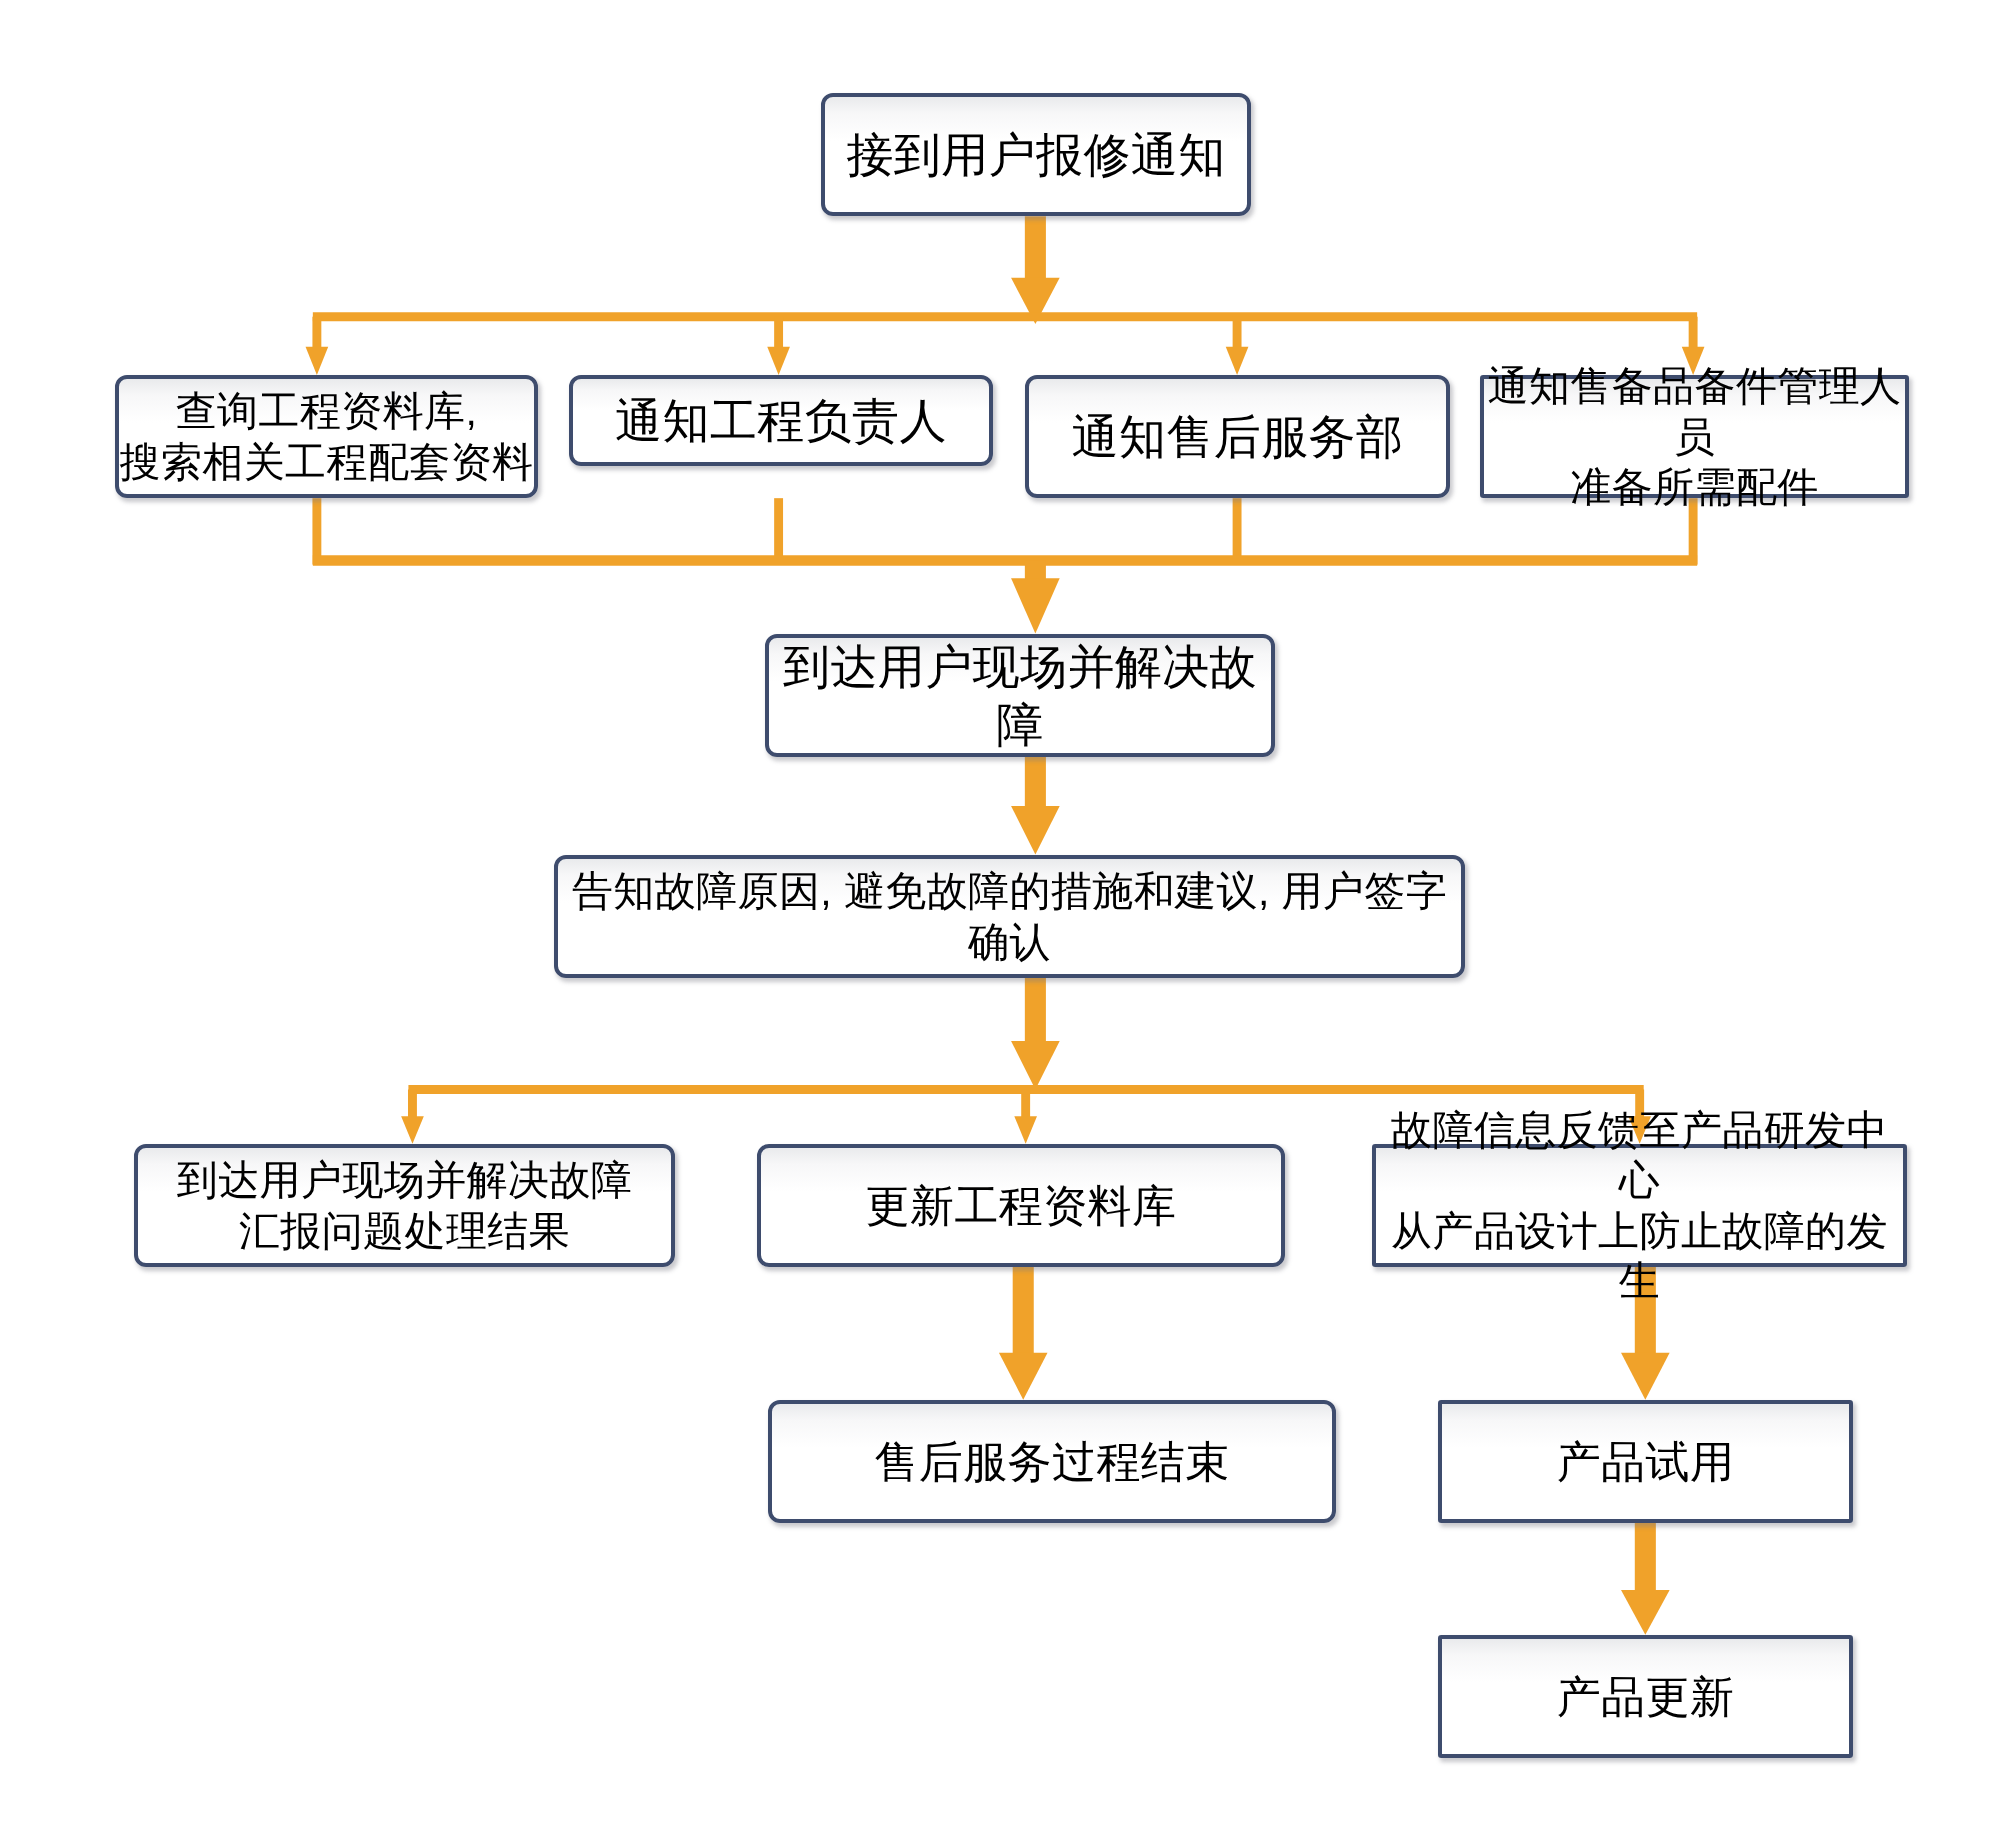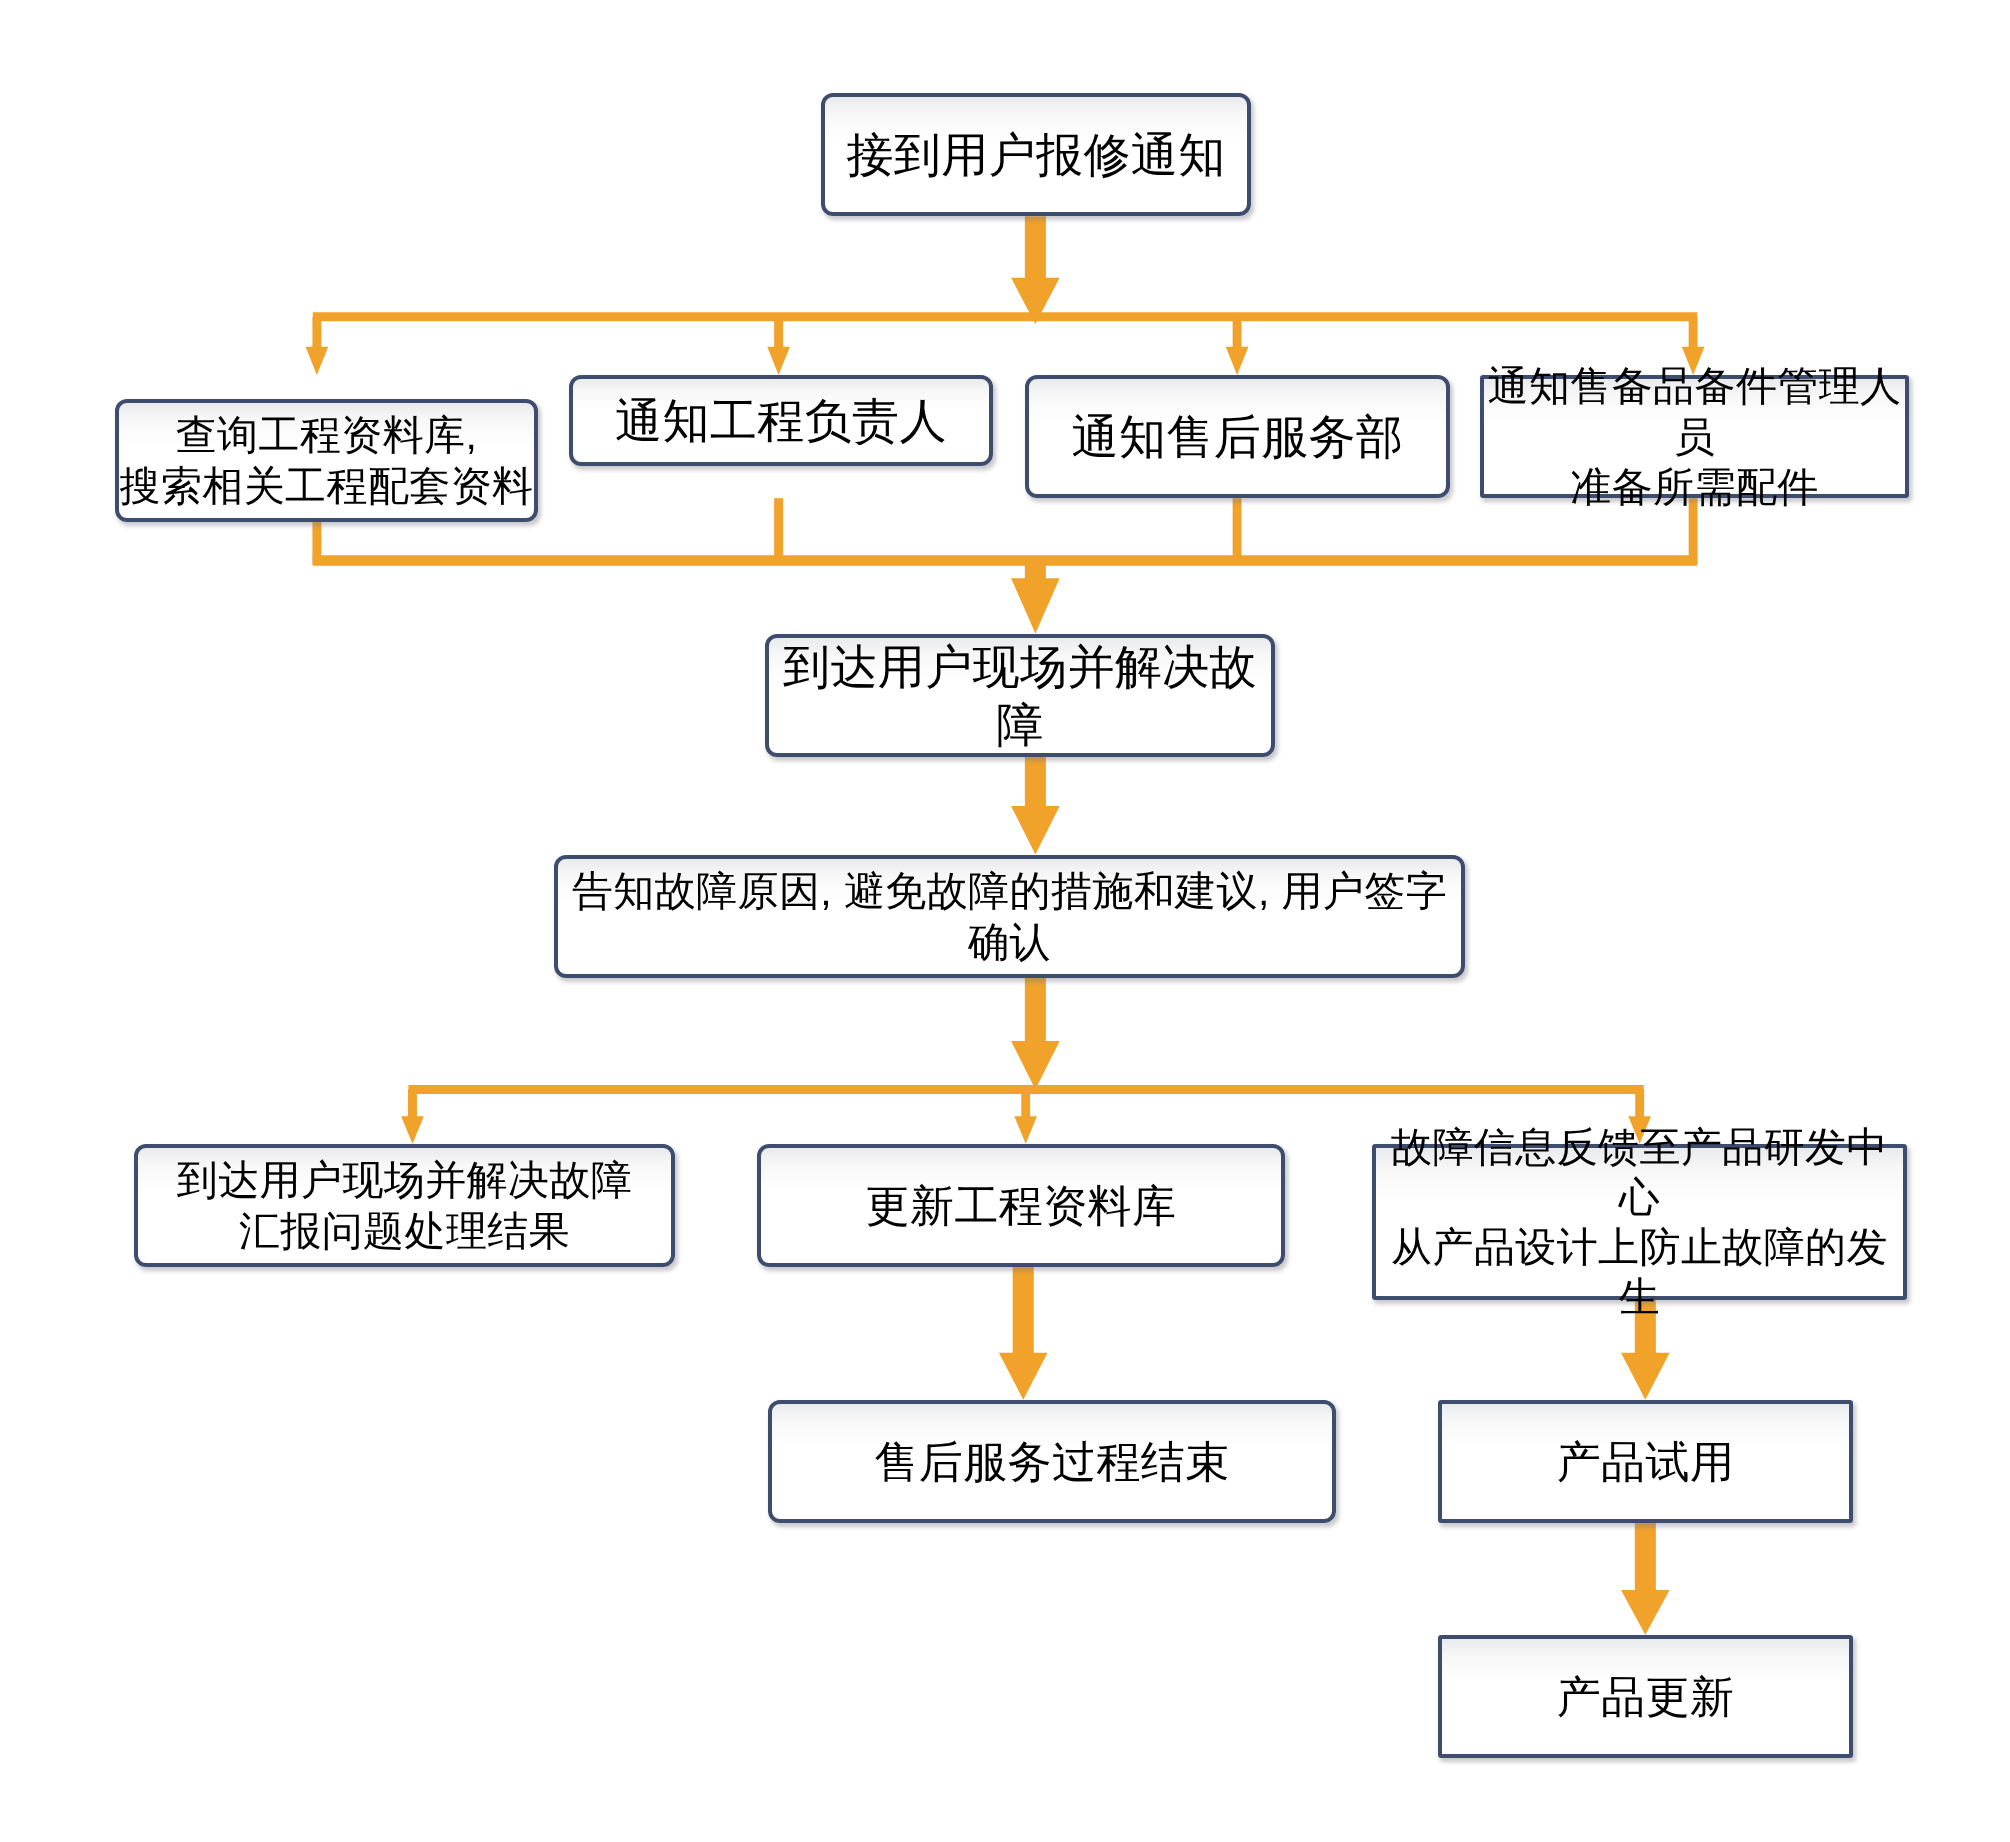--- a/index.html
+++ b/index.html
@@ -39,29 +39,29 @@
     color: #000000;
     line-height: 1.22;
     letter-spacing: 0.4px;
     white-space: pre-line;
     z-index: 2;
   }
   .node.sq {
     border-radius: 3.2px;
   }
   .n-start    { left:821px; top:93px;  width:430px;  height:123px;  font-size: 47px; }
-  .n-b1       { left:115px;  top:375px;  width:423px;  height:123px;  font-size: 41px; margin-top: 24px; }
+  .n-b1       { left:115px;  top:375px;  width:423px;  height:123px;  font-size: 41px; }
   .n-b2       { left:569px;  top:375px;  width:424px;  height:91px;  font-size: 47px; }
   .n-b3       { left:1025px; top:375px;  width:425px;  height:123px;  font-size: 47px; }
   .n-b4       { left:1480px; top:375px;  width:429px;  height:123px;  font-size: 41px; }
   .n-onsite   { left:765px;  top:634px;  width:510px;  height:123px;  font-size: 47px; }
   .n-inform   { left:554px;  top:855px; width:911px; height:123px;  font-size: 41px; }
   .n-report   { left:134px;  top:1144px; width:541px;  height:123px;  font-size: 41px; }
   .n-update   { left:757px;  top:1144px; width:528px;  height:123px;  font-size: 44px; }
-  .n-feedback { left:1372px; top:1144px; width:535px;  height:156px;  font-size: 41px; }
+  .n-feedback { left:1372px; top:1144px; width:535px;  height:123px;  font-size: 41px; }
   .n-end      { left:768px;  top:1400px; width:568px;  height:123px;  font-size: 44px; }
   .n-trial    { left:1438px; top:1400px; width:415px;  height:123px;  font-size: 44px; }
   .n-refresh  { left:1438px; top:1635px; width:415px;  height:123px;  font-size: 44px; }
 </style>
 </head>
 <body>
 
 <div id="canvas">
 
   <svg id="edges" viewBox="0 0 2481 2274">

